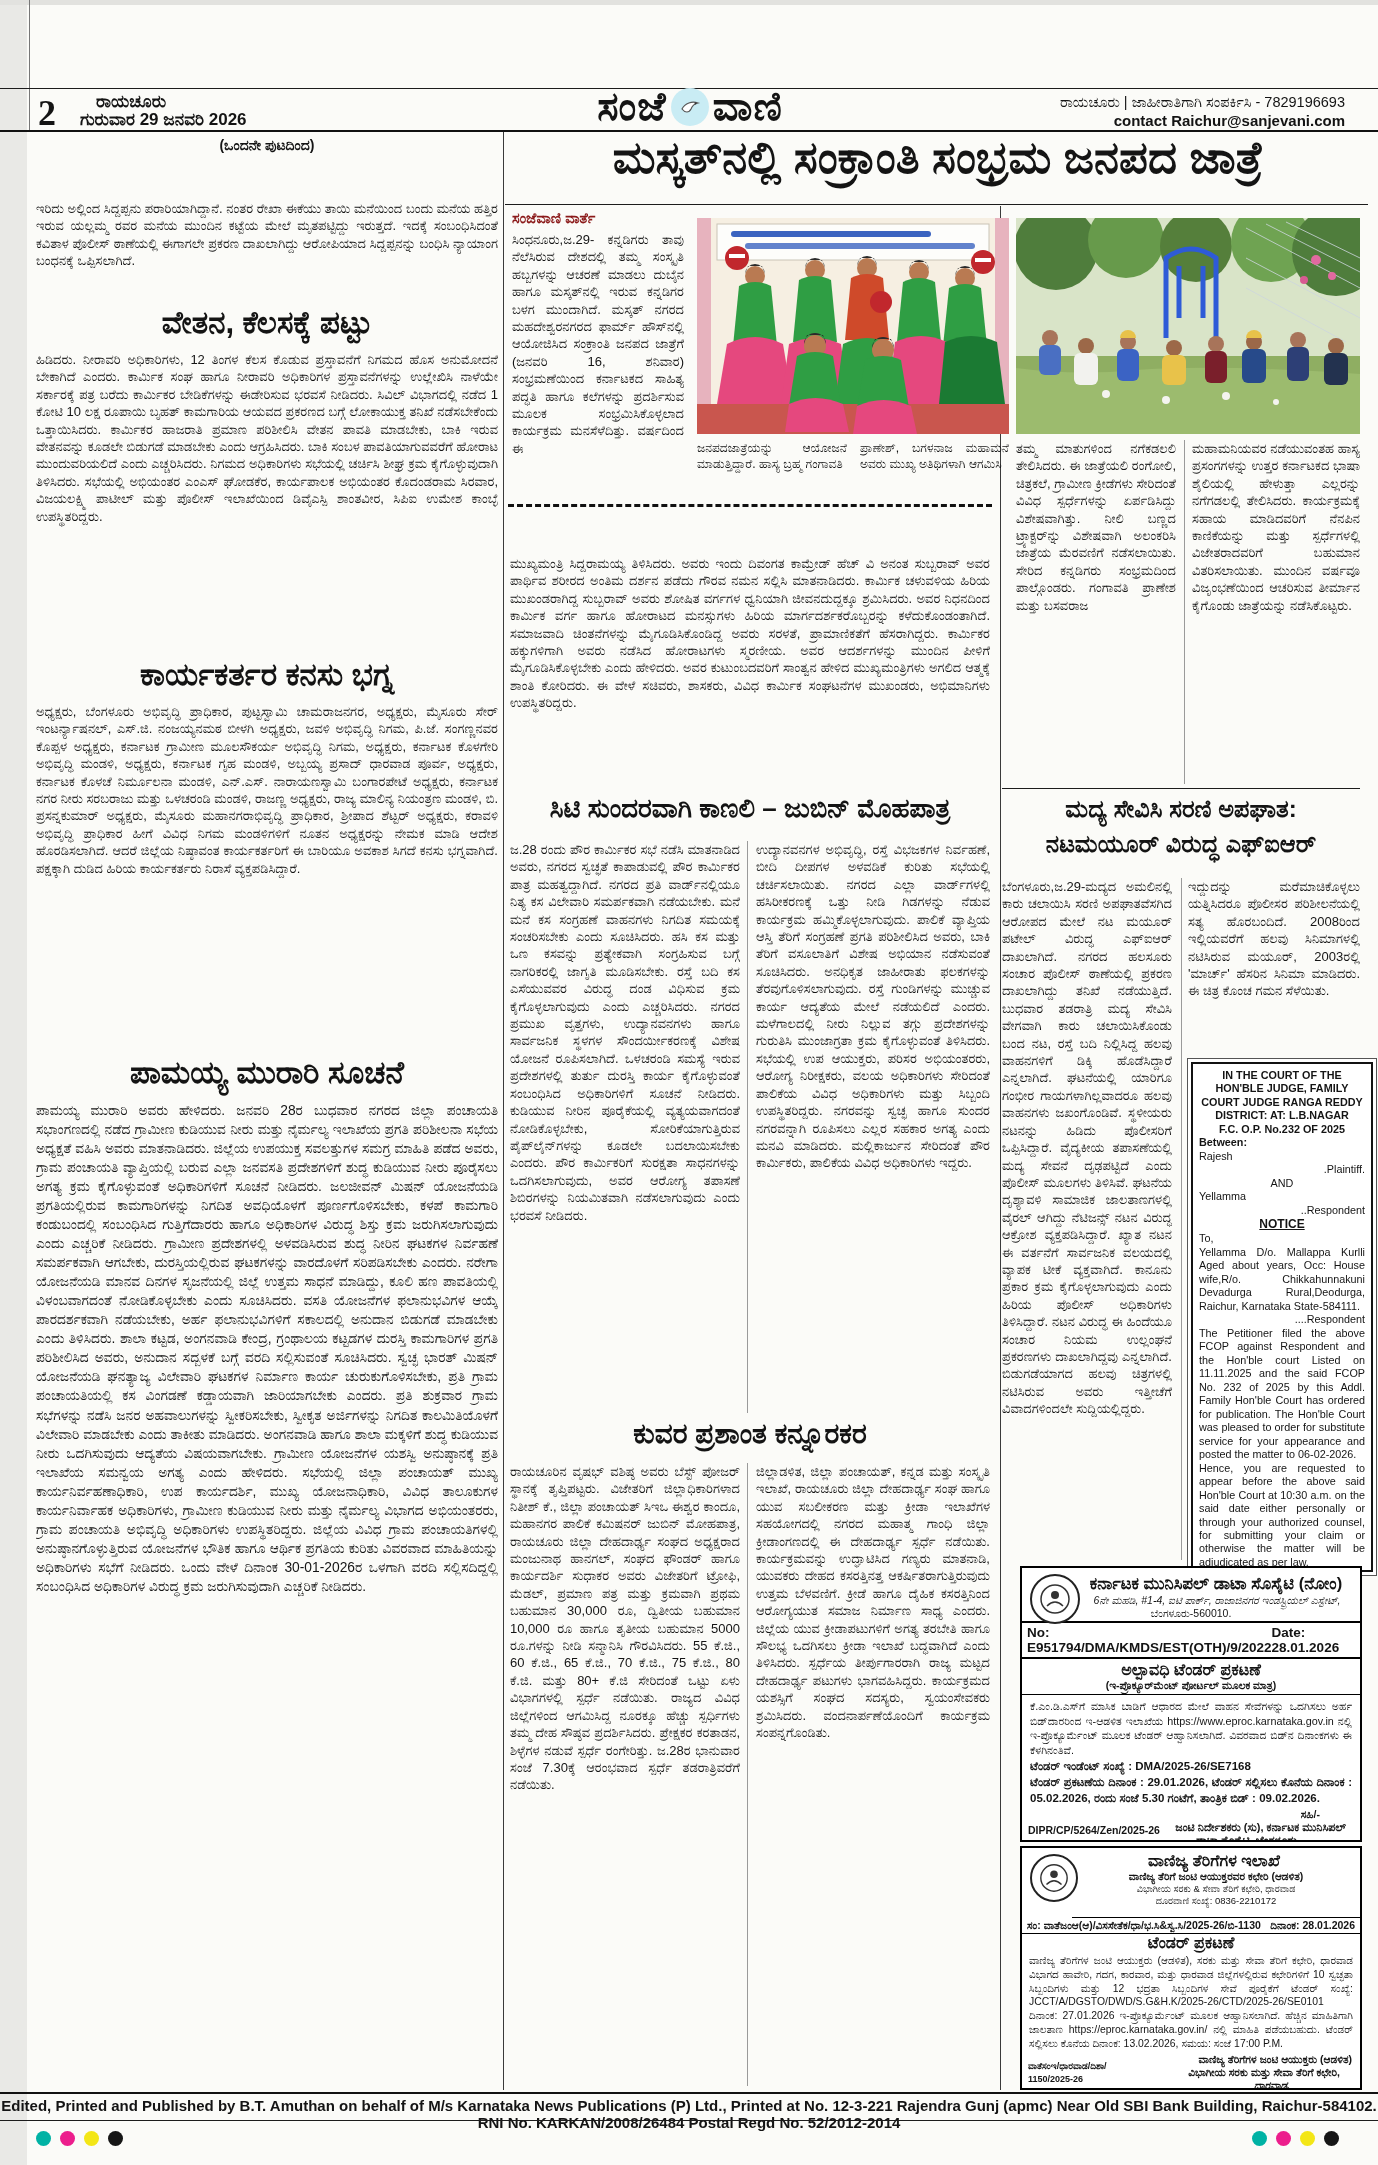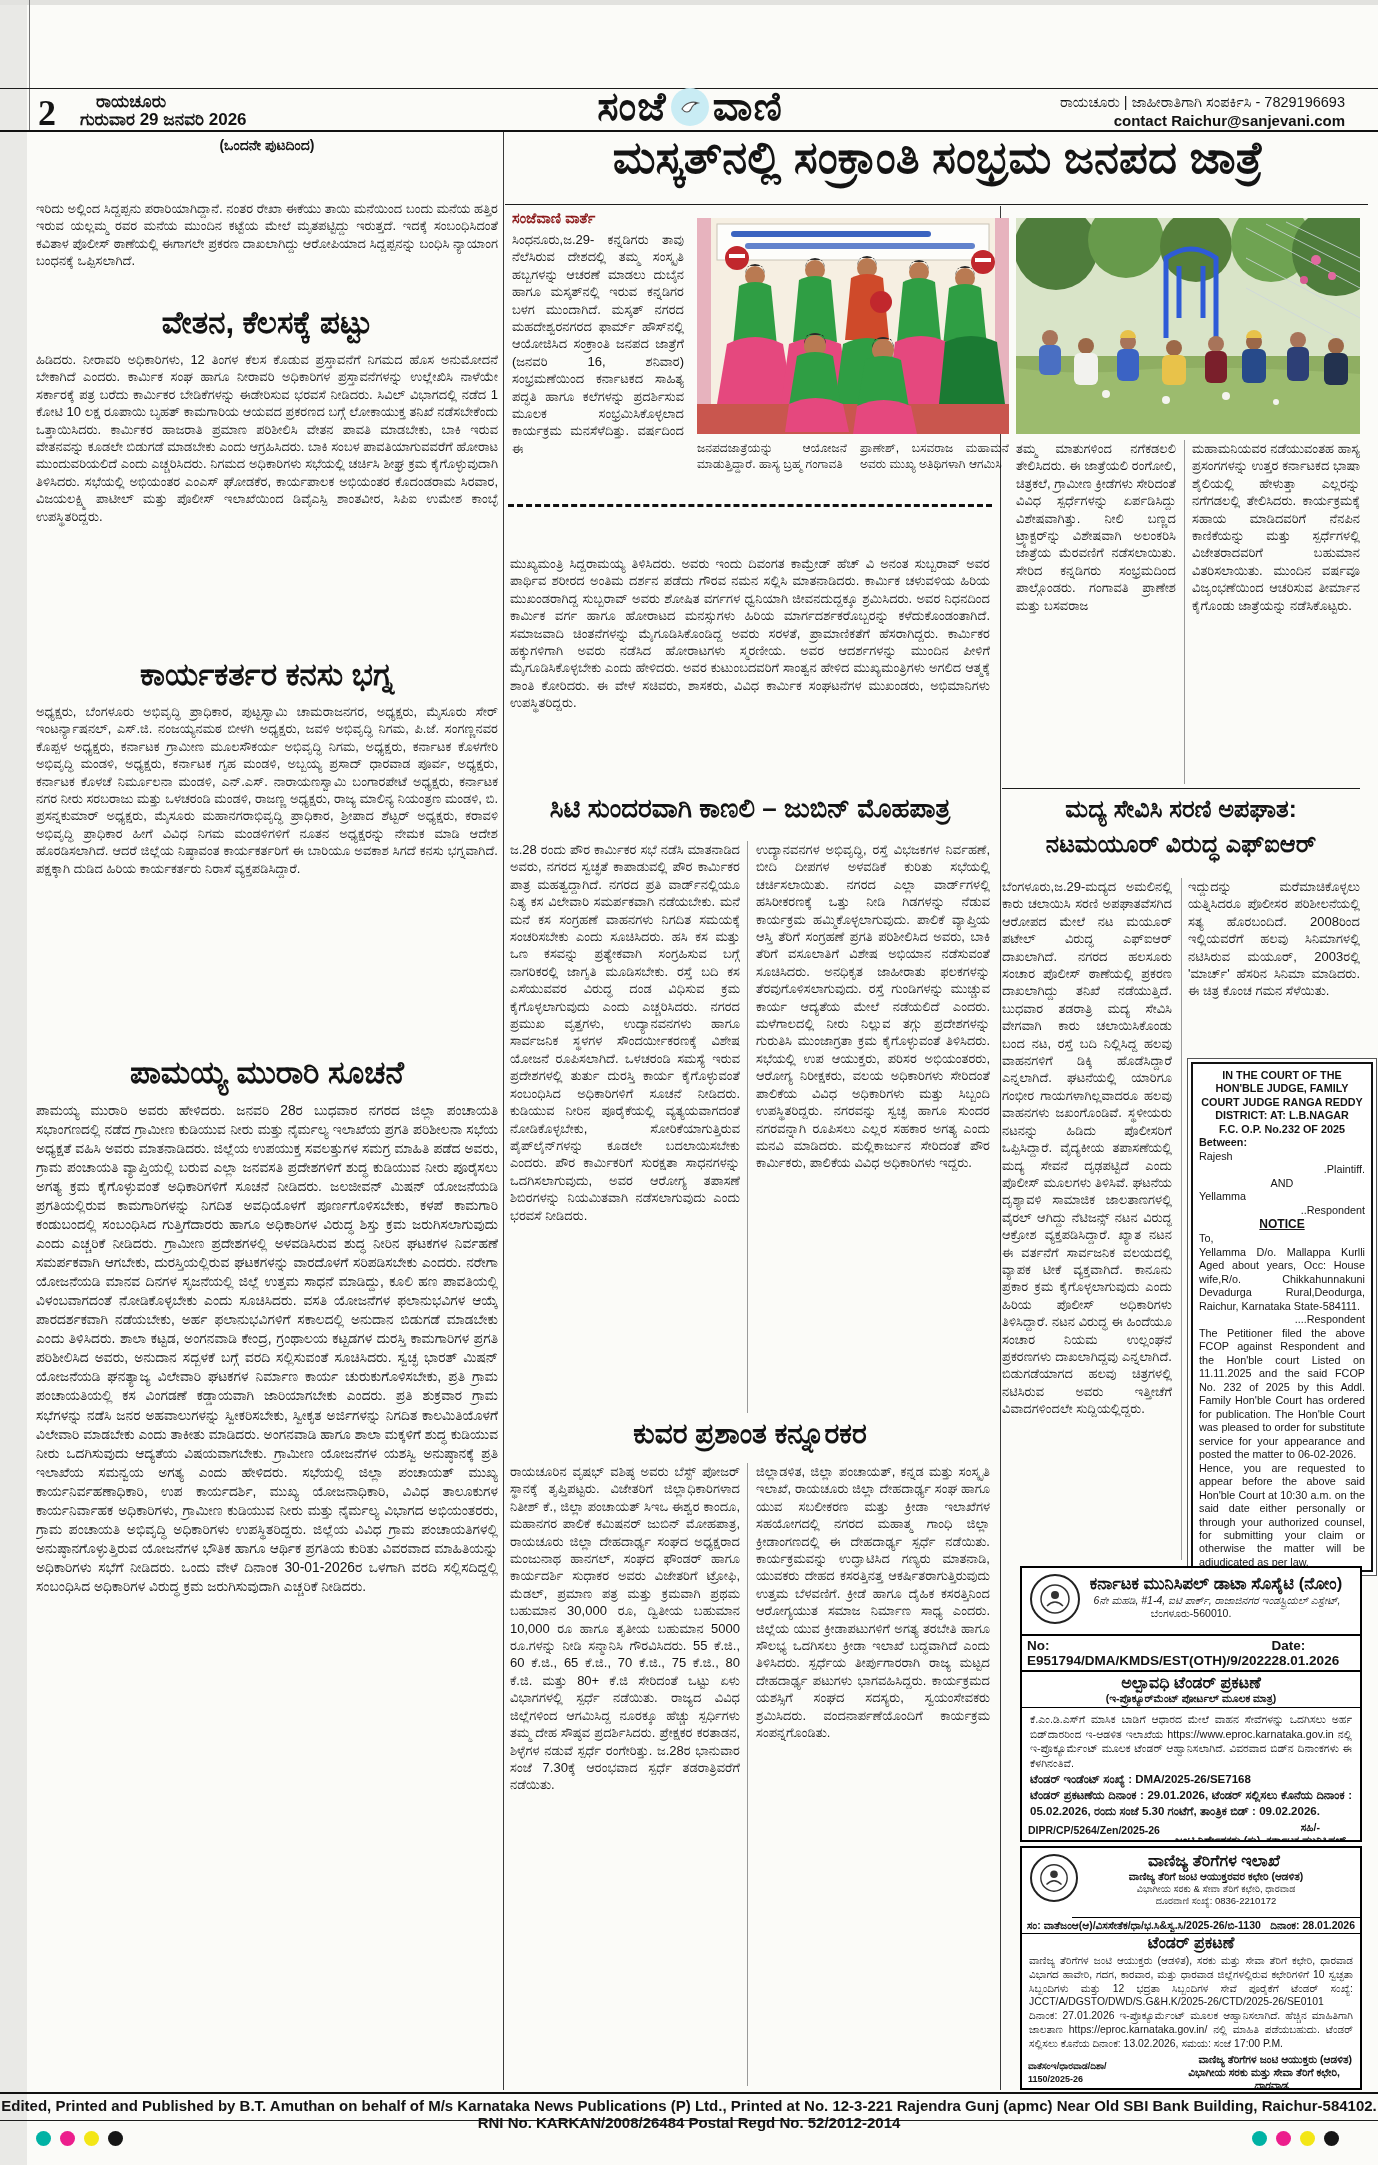--- a/index.html
+++ b/index.html
@@ -207,21 +207,21 @@
           </g>
       </g>
       <circle cx="90" cy="176" r="4" fill="#f4f4f0"></circle>
         <circle cx="150" cy="182" r="4" fill="#f4f4f0"></circle>
         <circle cx="210" cy="178" r="4" fill="#f4f4f0"></circle>
         <circle cx="260" cy="184" r="3" fill="#f4f4f0"></circle>
     </svg>
   </div>
 
   <div class="abs jt body12" style="left:697px;top:440px;width:150px;height:62px;">ಜನಪದಜಾತ್ರೆಯನ್ನು ಆಯೋಜನೆ ಮಾಡುತ್ತಿದ್ದಾರೆ. ಹಾಸ್ಯ ಬ್ರಹ್ಮ ಗಂಗಾವತಿ</div>
-  <div class="abs jt body12" style="left:860px;top:440px;width:149px;height:62px;">ಪ್ರಾಣೇಶ್, ಬಸವರಾಜ ಮಹಾಮನೆ ಅವರು ಮುಖ್ಯ ಅತಿಥಿಗಳಾಗಿ ಆಗಮಿಸಿ</div>
+  <div class="abs jt body12" style="left:860px;top:440px;width:149px;height:62px;">ಪ್ರಾಣೇಶ್, ಬಗಳನಾಜ ಮಹಾಮನೆ ಅವರು ಮುಖ್ಯ ಅತಿಥಿಗಳಾಗಿ ಆಗಮಿಸಿ</div>
 
   <div class="abs jt body13" style="left:1016px;top:440px;width:160px;height:344px;">ತಮ್ಮ ಮಾತುಗಳಿಂದ ನಗೆಕಡಲಲಿ ತೇಲಿಸಿದರು. ಈ ಜಾತ್ರೆಯಲಿ ರಂಗೋಲಿ, ಚಿತ್ರಕಲೆ, ಗ್ರಾಮೀಣ ಕ್ರೀಡೆಗಳು ಸೇರಿದಂತೆ ವಿವಿಧ ಸ್ಪರ್ಧೆಗಳನ್ನು ಏರ್ಪಡಿಸಿದ್ದು ವಿಶೇಷವಾಗಿತ್ತು. ನೀಲಿ ಬಣ್ಣದ ಟ್ರ್ಯಾಕ್ಟರ್‌ನ್ನು ವಿಶೇಷವಾಗಿ ಅಲಂಕರಿಸಿ ಜಾತ್ರೆಯ ಮೆರವಣಿಗೆ ನಡೆಸಲಾಯಿತು. ಸೇರಿದ ಕನ್ನಡಿಗರು ಸಂಭ್ರಮದಿಂದ ಪಾಲ್ಗೊಂಡರು. ಗಂಗಾವತಿ ಪ್ರಾಣೇಶ ಮತ್ತು ಬಸವರಾಜ</div>
   <div class="abs jt body13" style="left:1192px;top:440px;width:168px;height:344px;">ಮಹಾಮನಿಯವರ ನಡೆಯುವಂತಹ ಹಾಸ್ಯ ಪ್ರಸಂಗಗಳನ್ನು ಉತ್ತರ ಕರ್ನಾಟಕದ ಭಾಷಾ ಶೈಲಿಯಲ್ಲಿ ಹೇಳುತ್ತಾ ಎಲ್ಲರನ್ನು ನಗೆಗಡಲಲ್ಲಿ ತೇಲಿಸಿದರು. ಕಾರ್ಯಕ್ರಮಕ್ಕೆ ಸಹಾಯ ಮಾಡಿದವರಿಗೆ ನೆನಪಿನ ಕಾಣಿಕೆಯನ್ನು ಮತ್ತು ಸ್ಪರ್ಧೆಗಳಲ್ಲಿ ವಿಜೇತರಾದವರಿಗೆ ಬಹುಮಾನ ವಿತರಿಸಲಾಯಿತು. ಮುಂದಿನ ವರ್ಷವೂ ವಿಜೃಂಭಣೆಯಿಂದ ಆಚರಿಸುವ ತೀರ್ಮಾನ ಕೈಗೊಂಡು ಜಾತ್ರೆಯನ್ನು ನಡೆಸಿಕೊಟ್ಟರು.</div>
   <div class="abs vrule-light" style="left:1184px;top:440px;height:344px;"></div>
 
   <div class="abs dashrule" style="left:508px;top:504px;width:484px;"></div>
   <div class="abs jt body13" style="left:510px;top:555px;width:480px;height:234px;">ಮುಖ್ಯಮಂತ್ರಿ ಸಿದ್ದರಾಮಯ್ಯ ತಿಳಿಸಿದರು. ಅವರು ಇಂದು ದಿವಂಗತ ಕಾಮ್ರೇಡ್ ಹೆಚ್ ವಿ ಅನಂತ ಸುಬ್ಬರಾವ್ ಅವರ ಪಾರ್ಥಿವ ಶರೀರದ ಅಂತಿಮ ದರ್ಶನ ಪಡೆದು ಗೌರವ ನಮನ ಸಲ್ಲಿಸಿ ಮಾತನಾಡಿದರು. ಕಾರ್ಮಿಕ ಚಳುವಳಿಯ ಹಿರಿಯ ಮುಖಂಡರಾಗಿದ್ದ ಸುಬ್ಬರಾವ್ ಅವರು ಶೋಷಿತ ವರ್ಗಗಳ ಧ್ವನಿಯಾಗಿ ಜೀವನದುದ್ದಕ್ಕೂ ಶ್ರಮಿಸಿದರು. ಅವರ ನಿಧನದಿಂದ ಕಾರ್ಮಿಕ ವರ್ಗ ಹಾಗೂ ಹೋರಾಟದ ಮನಸ್ಸುಗಳು ಹಿರಿಯ ಮಾರ್ಗದರ್ಶಕರೊಬ್ಬರನ್ನು ಕಳೆದುಕೊಂಡಂತಾಗಿದೆ. ಸಮಾಜವಾದಿ ಚಿಂತನೆಗಳನ್ನು ಮೈಗೂಡಿಸಿಕೊಂಡಿದ್ದ ಅವರು ಸರಳತೆ, ಪ್ರಾಮಾಣಿಕತೆಗೆ ಹೆಸರಾಗಿದ್ದರು. ಕಾರ್ಮಿಕರ ಹಕ್ಕುಗಳಿಗಾಗಿ ಅವರು ನಡೆಸಿದ ಹೋರಾಟಗಳು ಸ್ಮರಣೀಯ. ಅವರ ಆದರ್ಶಗಳನ್ನು ಮುಂದಿನ ಪೀಳಿಗೆ ಮೈಗೂಡಿಸಿಕೊಳ್ಳಬೇಕು ಎಂದು ಹೇಳಿದರು. ಅವರ ಕುಟುಂಬದವರಿಗೆ ಸಾಂತ್ವನ ಹೇಳಿದ ಮುಖ್ಯಮಂತ್ರಿಗಳು ಅಗಲಿದ ಆತ್ಮಕ್ಕೆ ಶಾಂತಿ ಕೋರಿದರು. ಈ ವೇಳೆ ಸಚಿವರು, ಶಾಸಕರು, ವಿವಿಧ ಕಾರ್ಮಿಕ ಸಂಘಟನೆಗಳ ಮುಖಂಡರು, ಅಭಿಮಾನಿಗಳು ಉಪಸ್ಥಿತರಿದ್ದರು.</div>
 
   <div class="abs hart" style="left:508px;top:795px;width:484px;font-size:26px;">ಸಿಟಿ ಸುಂದರವಾಗಿ ಕಾಣಲಿ – ಜುಬಿನ್ ಮೊಹಪಾತ್ರ</div>
   <div class="abs jt body13" style="left:510px;top:841px;width:230px;height:572px;">ಜ.28 ರಂದು ಪೌರ ಕಾರ್ಮಿಕರ ಸಭೆ ನಡೆಸಿ ಮಾತನಾಡಿದ ಅವರು, ನಗರದ ಸ್ವಚ್ಛತೆ ಕಾಪಾಡುವಲ್ಲಿ ಪೌರ ಕಾರ್ಮಿಕರ ಪಾತ್ರ ಮಹತ್ವದ್ದಾಗಿದೆ. ನಗರದ ಪ್ರತಿ ವಾರ್ಡ್‌ನಲ್ಲಿಯೂ ನಿತ್ಯ ಕಸ ವಿಲೇವಾರಿ ಸಮರ್ಪಕವಾಗಿ ನಡೆಯಬೇಕು. ಮನೆ ಮನೆ ಕಸ ಸಂಗ್ರಹಣೆ ವಾಹನಗಳು ನಿಗದಿತ ಸಮಯಕ್ಕೆ ಸಂಚರಿಸಬೇಕು ಎಂದು ಸೂಚಿಸಿದರು. ಹಸಿ ಕಸ ಮತ್ತು ಒಣ ಕಸವನ್ನು ಪ್ರತ್ಯೇಕವಾಗಿ ಸಂಗ್ರಹಿಸುವ ಬಗ್ಗೆ ನಾಗರಿಕರಲ್ಲಿ ಜಾಗೃತಿ ಮೂಡಿಸಬೇಕು. ರಸ್ತೆ ಬದಿ ಕಸ ಎಸೆಯುವವರ ವಿರುದ್ಧ ದಂಡ ವಿಧಿಸುವ ಕ್ರಮ ಕೈಗೊಳ್ಳಲಾಗುವುದು ಎಂದು ಎಚ್ಚರಿಸಿದರು. ನಗರದ ಪ್ರಮುಖ ವೃತ್ತಗಳು, ಉದ್ಯಾನವನಗಳು ಹಾಗೂ ಸಾರ್ವಜನಿಕ ಸ್ಥಳಗಳ ಸೌಂದರ್ಯೀಕರಣಕ್ಕೆ ವಿಶೇಷ ಯೋಜನೆ ರೂಪಿಸಲಾಗಿದೆ. ಒಳಚರಂಡಿ ಸಮಸ್ಯೆ ಇರುವ ಪ್ರದೇಶಗಳಲ್ಲಿ ತುರ್ತು ದುರಸ್ತಿ ಕಾರ್ಯ ಕೈಗೊಳ್ಳುವಂತೆ ಸಂಬಂಧಿಸಿದ ಅಧಿಕಾರಿಗಳಿಗೆ ಸೂಚನೆ ನೀಡಿದರು. ಕುಡಿಯುವ ನೀರಿನ ಪೂರೈಕೆಯಲ್ಲಿ ವ್ಯತ್ಯಯವಾಗದಂತೆ ನೋಡಿಕೊಳ್ಳಬೇಕು, ಸೋರಿಕೆಯಾಗುತ್ತಿರುವ ಪೈಪ್‌ಲೈನ್‌ಗಳನ್ನು ಕೂಡಲೇ ಬದಲಾಯಿಸಬೇಕು ಎಂದರು. ಪೌರ ಕಾರ್ಮಿಕರಿಗೆ ಸುರಕ್ಷತಾ ಸಾಧನಗಳನ್ನು ಒದಗಿಸಲಾಗುವುದು, ಅವರ ಆರೋಗ್ಯ ತಪಾಸಣೆ ಶಿಬಿರಗಳನ್ನು ನಿಯಮಿತವಾಗಿ ನಡೆಸಲಾಗುವುದು ಎಂದು ಭರವಸೆ ನೀಡಿದರು.</div>
@@ -263,21 +263,21 @@
     <div class="abs emblem" style="left:8px;top:6px;width:46px;height:46px;">
       <svg width="34" height="34" viewBox="0 0 34 34">
           <circle cx="17" cy="17" r="14" fill="none" stroke="#333" stroke-width="1.5"></circle>
           <circle cx="17" cy="13" r="4" fill="#333"></circle>
           <path d="M9,24 q8,-8 16,0" stroke="#333" stroke-width="1.5" fill="none"></path>
         </svg>
     </div>
     <div class="ctr bold" style="margin:6px 6px 0 56px;font-size:16.5px;">ಕರ್ನಾಟಕ ಮುನಿಸಿಪಲ್ ಡಾಟಾ ಸೊಸೈಟಿ (ನೋಂ)</div>
     <div class="ctr" style="margin:1px 4px 0 56px;font-size:10.5px;font-style:italic;">6ನೇ ಮಹಡಿ, #1-4, ಐಟಿ ಪಾರ್ಕ್, ರಾಜಾಜಿನಗರ ಇಂಡಸ್ಟ್ರಿಯಲ್ ಎಸ್ಟೇಟ್,</div>
     <div class="ctr" style="font-size:10.5px;">ಬೆಂಗಳೂರು-560010.</div>
-    <div class="refrow" style="font-size:13.5px;margin-top:14px;">
+    <div class="refrow" style="font-size:13.5px;margin-top:1px;">
       <span>No: E951794/DMA/KMDS/EST(OTH)/9/2022</span>
       <span>Date: 28.01.2026</span>
     </div>
     <div class="ctr bold" style="font-size:16px;margin-top:2px;">ಅಲ್ಪಾವಧಿ ಟೆಂಡರ್ ಪ್ರಕಟಣೆ</div>
     <div class="ctr bold" style="font-size:10.5px;border-bottom:1.5px solid #000;padding-bottom:2px;">(ಇ-ಪ್ರೊಕ್ಯೂರ್‌ಮೆಂಟ್ ಪೋರ್ಟಲ್ ಮೂಲಕ ಮಾತ್ರ)</div>
     <div class="jt" style="margin:4px 8px 0 8px;font-size:10.8px;line-height:1.35;">ಕೆ.ಎಂ.ಡಿ.ಎಸ್‌ಗೆ ಮಾಸಿಕ ಬಾಡಿಗೆ ಆಧಾರದ ಮೇಲೆ ವಾಹನ ಸೇವೆಗಳನ್ನು ಒದಗಿಸಲು ಅರ್ಹ ಬಿಡ್‌ದಾರರಿಂದ ಇ-ಆಡಳಿತ ಇಲಾಖೆಯ https://www.eproc.karnataka.gov.in ನಲ್ಲಿ ಇ-ಪ್ರೊಕ್ಯೂರ್ಮೆಂಟ್ ಮೂಲಕ ಟೆಂಡರ್ ಆಹ್ವಾನಿಸಲಾಗಿದೆ. ವಿವರವಾದ ಬಿಡ್‌ನ ದಿನಾಂಕಗಳು ಈ ಕೆಳಗಿನಂತಿವೆ.</div>
     <div class="bold" style="margin:3px 8px 0 8px;font-size:11.5px;">ಟೆಂಡರ್ ಇಂಡೆಂಟ್ ಸಂಖ್ಯೆ : DMA/2025-26/SE7168</div>
     <div class="bold jt" style="margin:2px 8px 0 8px;font-size:11.5px;line-height:1.35;">ಟೆಂಡರ್ ಪ್ರಕಟಣೆಯ ದಿನಾಂಕ : 29.01.2026, ಟೆಂಡರ್ ಸಲ್ಲಿಸಲು ಕೊನೆಯ ದಿನಾಂಕ : 05.02.2026, ರಂದು ಸಂಜೆ 5.30 ಗಂಟೆಗೆ, ತಾಂತ್ರಿಕ ಬಿಡ್ : 09.02.2026.</div>
     <div style="text-align:right;margin:2px 40px 0 0;font-size:10.5px;font-weight:bold;">ಸಹಿ/-</div>
     <div style="text-align:right;margin:0 14px 0 0;font-size:11px;font-weight:bold;">ಜಂಟಿ ನಿರ್ದೇಶಕರು (ಸು), ಕರ್ನಾಟಕ ಮುನಿಸಿಪಲ್</div>

